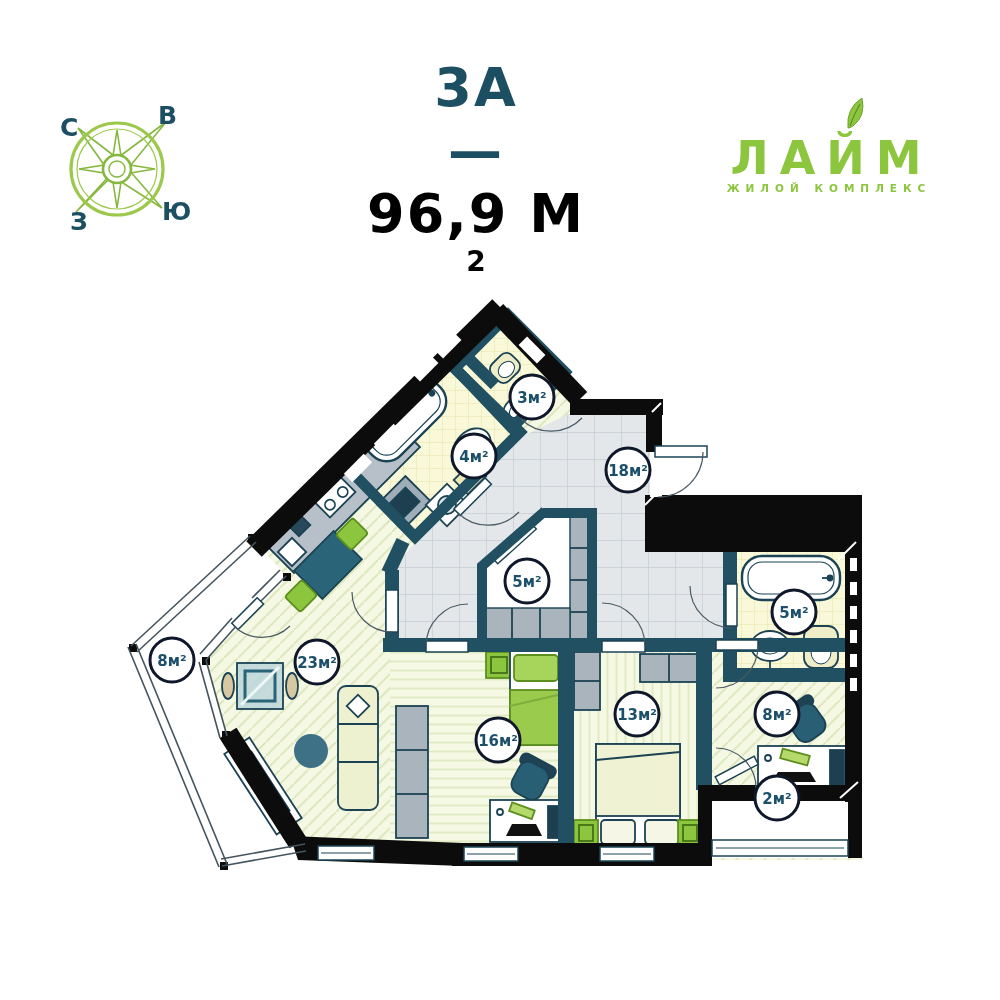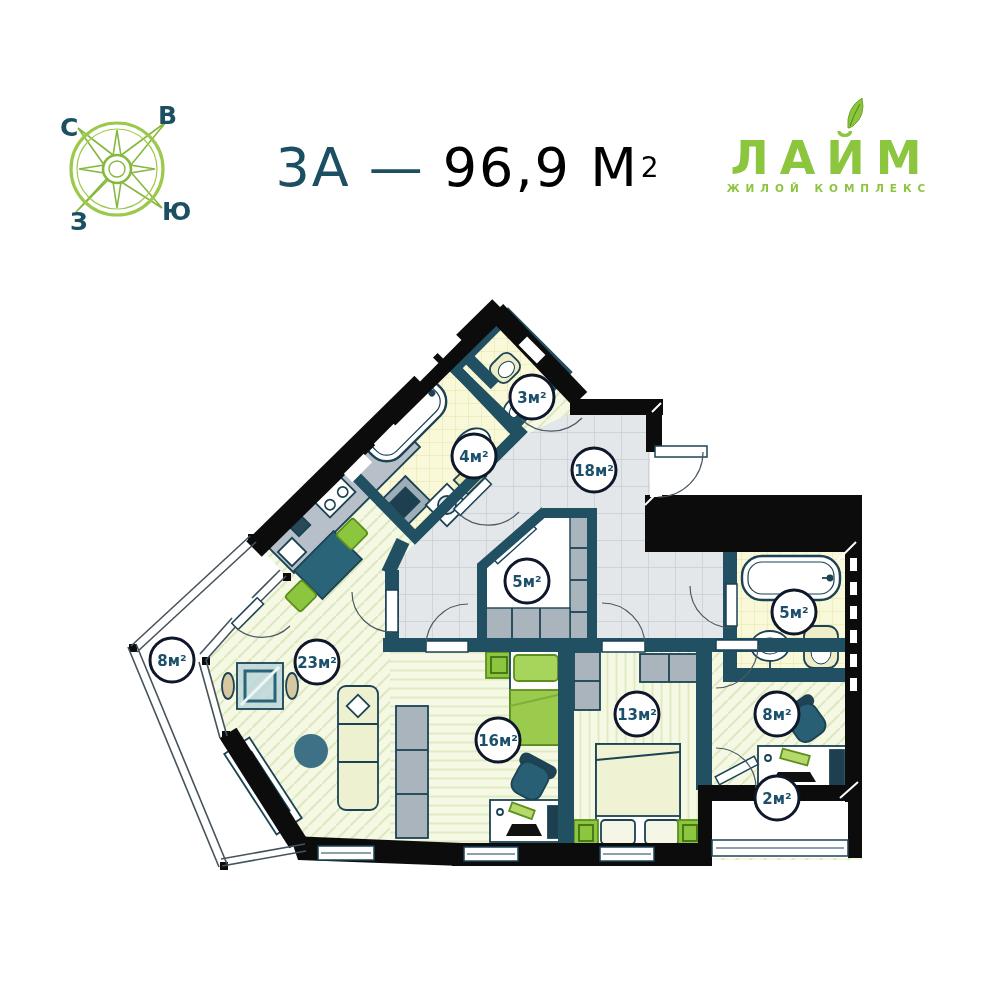--- a/index.html
+++ b/index.html
@@ -1,22 +1,22 @@
 <!DOCTYPE html>
 <html><head>
 <meta charset="utf-8">
 <style>
   html,body{margin:0;padding:0;background:#ffffff;}
   #page{position:relative;width:1000px;height:1000px;background:#fff;overflow:hidden;
         font-family:"DejaVu Sans","Liberation Sans",sans-serif;}
   
   #compass{position:absolute;left:42px;top:88px;width:160px;height:160px;}
-  #title{position:absolute;left:248px;top:122px;width:440px;height:90px;
+  #title{position:absolute;left:256px;top:122px;width:440px;height:90px;
          display:flex;align-items:center;justify-content:center;
-         font-weight:normal;font-size:54px;letter-spacing:2px;white-space:nowrap;}
+         font-weight:bold;font-size:54px;letter-spacing:2px;white-space:nowrap;flex-direction:column;}
   #title .dark{color:#1d4f63;}
   #title .green{color:#000000;}
   #title .sep{margin:0 18px;color:#1d4f63;}
   #title sup{font-size:28px;vertical-align:26px;margin-left:2px;}
   #logo{position:absolute;left:712px;top:96px;width:228px;text-align:center;color:#8cc63e;}
   #logo .leaf{position:relative;left:30px;height:34px;}
   #logo .name{font-size:46px;font-weight:bold;letter-spacing:11px;margin-left:11px;line-height:1.05;}
   #logo .tagline{font-size:10.5px;font-weight:bold;letter-spacing:6px;margin-left:6px;}
   
   #plan-svg{position:absolute;left:0;top:0;width:1000px;height:1000px;}
@@ -383,21 +383,21 @@
         <path d="M732,628 A42,42 0 0 1 690,586"></path>
         <path d="M758,646 A42,42 0 0 1 716,688"></path>
         <path d="M756,788 A40,40 0 0 0 716,748"></path>
         <path d="M234,626 A40,40 0 0 0 290,626"></path>
       </g>
     </g>
   </svg>
 
   <div class="room-label" style="left:532px;top:397px">3м²</div>
   <div class="room-label" style="left:474px;top:456px">4м²</div>
-  <div class="room-label" style="left:594px;top:470px">18м²</div>
+  <div class="room-label" style="left:628px;top:470px">18м²</div>
   <div class="room-label" style="left:527px;top:581px">5м²</div>
   <div class="room-label" style="left:317px;top:662px">23м²</div>
   <div class="room-label" style="left:172px;top:660px">8м²</div>
   <div class="room-label" style="left:498px;top:740px">16м²</div>
   <div class="room-label" style="left:637px;top:714px">13м²</div>
   <div class="room-label" style="left:794px;top:612px">5м²</div>
   <div class="room-label" style="left:777px;top:714px">8м²</div>
   <div class="room-label" style="left:777px;top:798px">2м²</div>
 
 </div>

